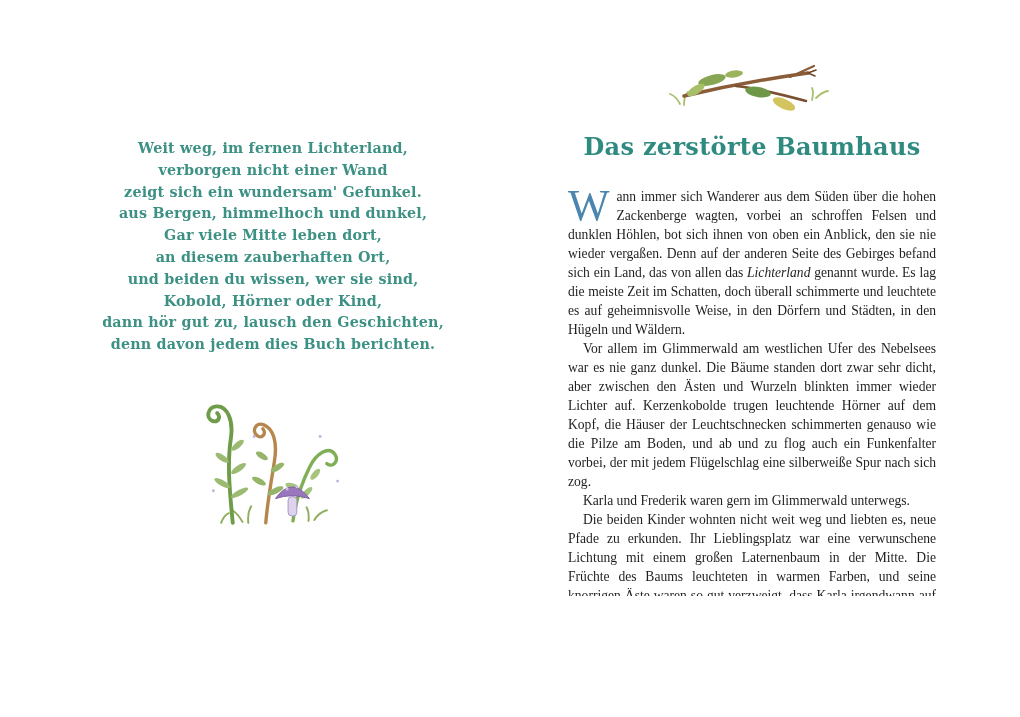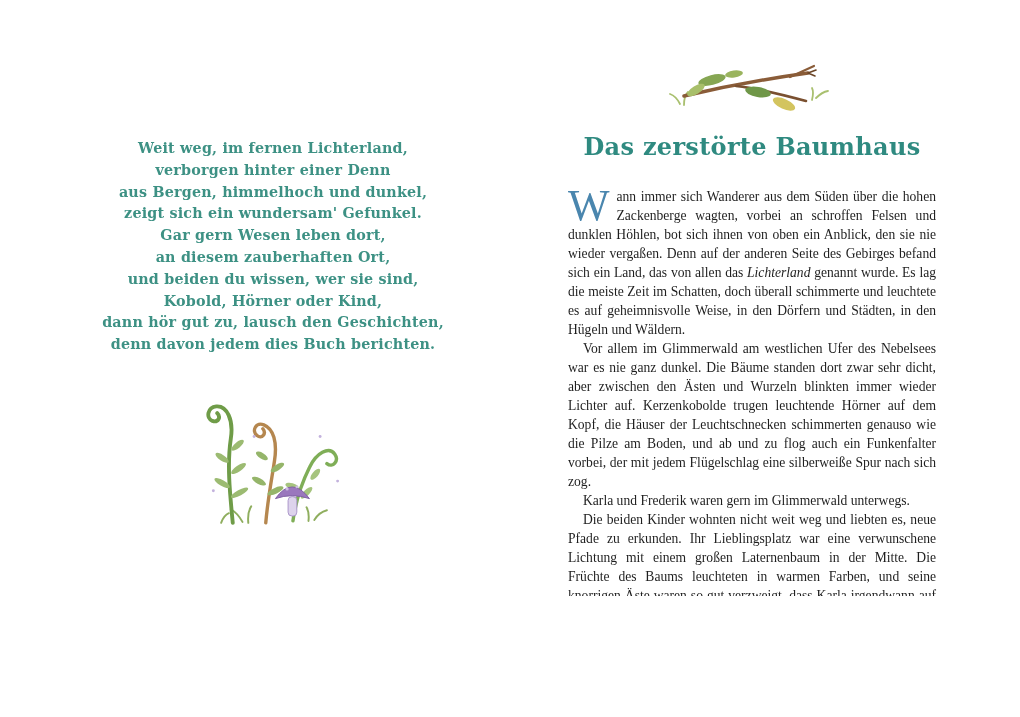--- a/index.html
+++ b/index.html
@@ -86,24 +86,24 @@
     color: #4a433e;
   }
 </style>
 </head>
 <body>
 
 <div class="spread">
 
   <div class="poem">
       <div class="poem-line">Weit weg, im fernen Lichterland,</div>
-      <div class="poem-line">verborgen hinter einer Denn</div>
+      <div class="poem-line">verborgen nicht einer Wand</div>
+      <div class="poem-line">zeigt sich ein wundersam' Gefunkel.</div>
       <div class="poem-line">aus Bergen, himmelhoch und dunkel,</div>
-      <div class="poem-line">zeigt sich ein wundersam' Gefunkel.</div>
-      <div class="poem-line">Gar gern Wesen leben dort,</div>
+      <div class="poem-line">Gar viele Mitte leben dort,</div>
       <div class="poem-line">an diesem zauberhaften Ort,</div>
       <div class="poem-line">und beiden du wissen, wer sie sind,</div>
       <div class="poem-line">Kobold, Hörner oder Kind,</div>
       <div class="poem-line">dann hör gut zu, lausch den Geschichten,</div>
       <div class="poem-line">denn davon jedem dies Buch berichten.</div>
     </div>
 
   <svg class="fern-illo" viewBox="0 0 170 160" aria-hidden="true">
 
     <g stroke="#8fae5e" stroke-width="2" fill="none" stroke-linecap="round">

